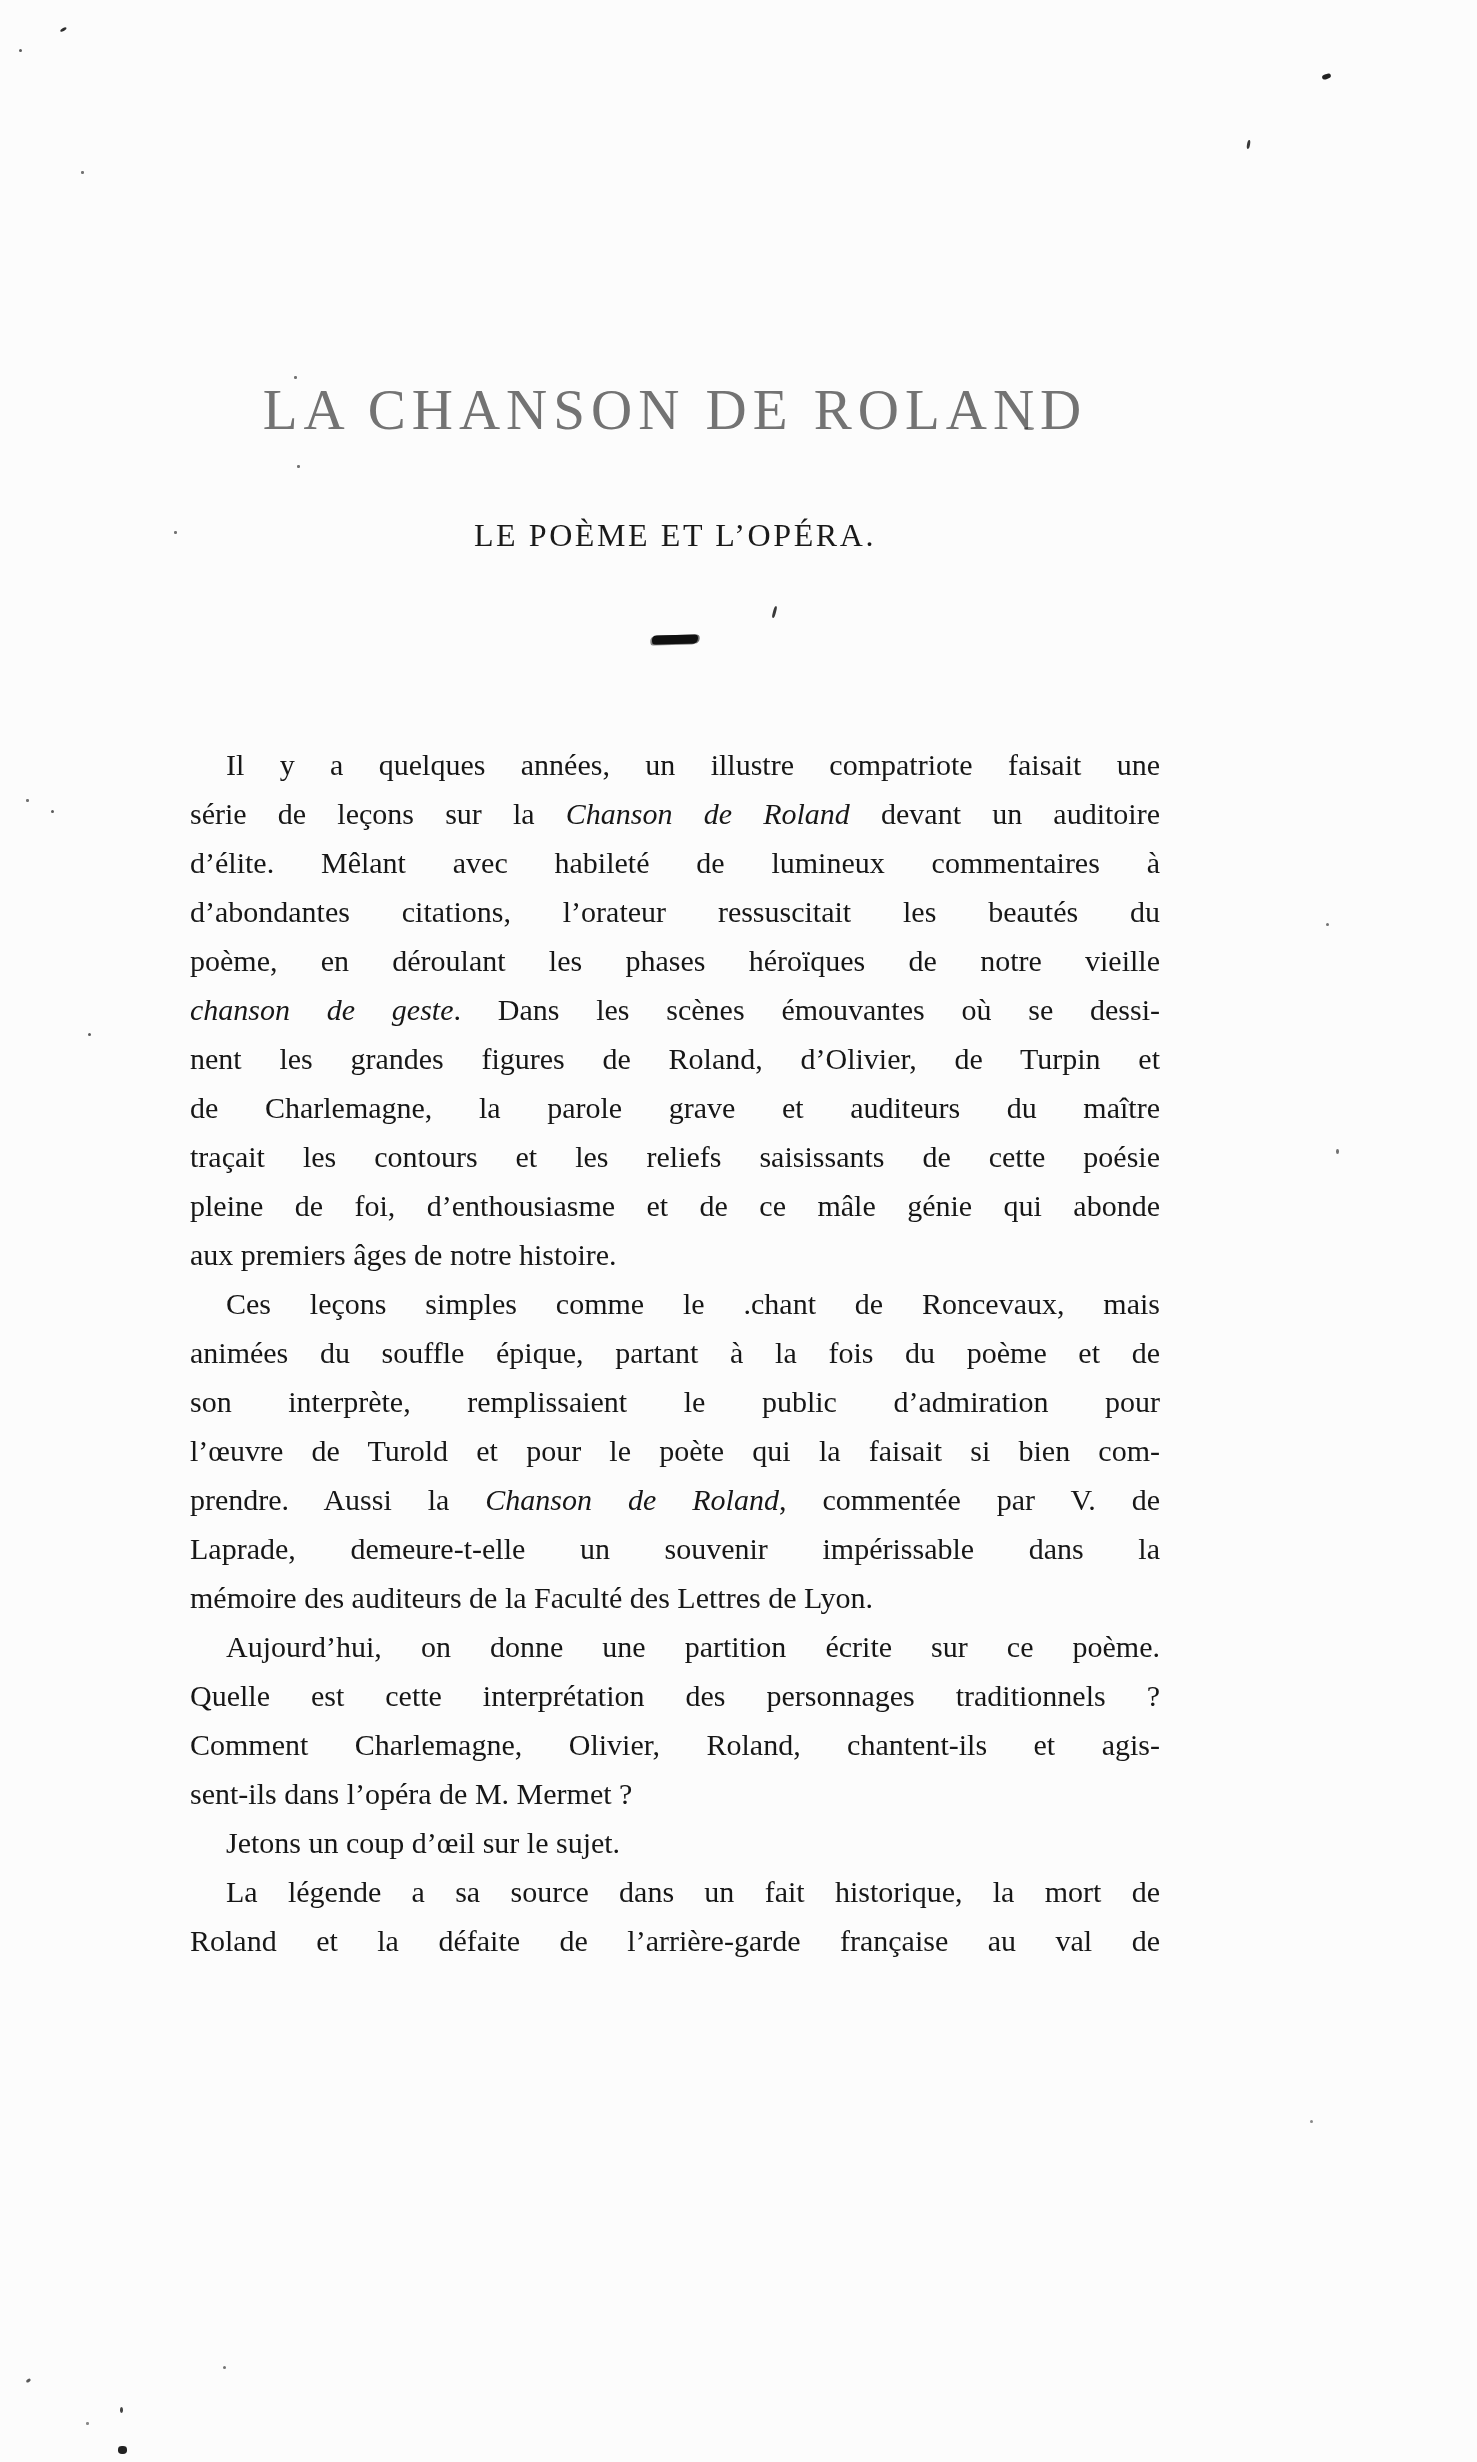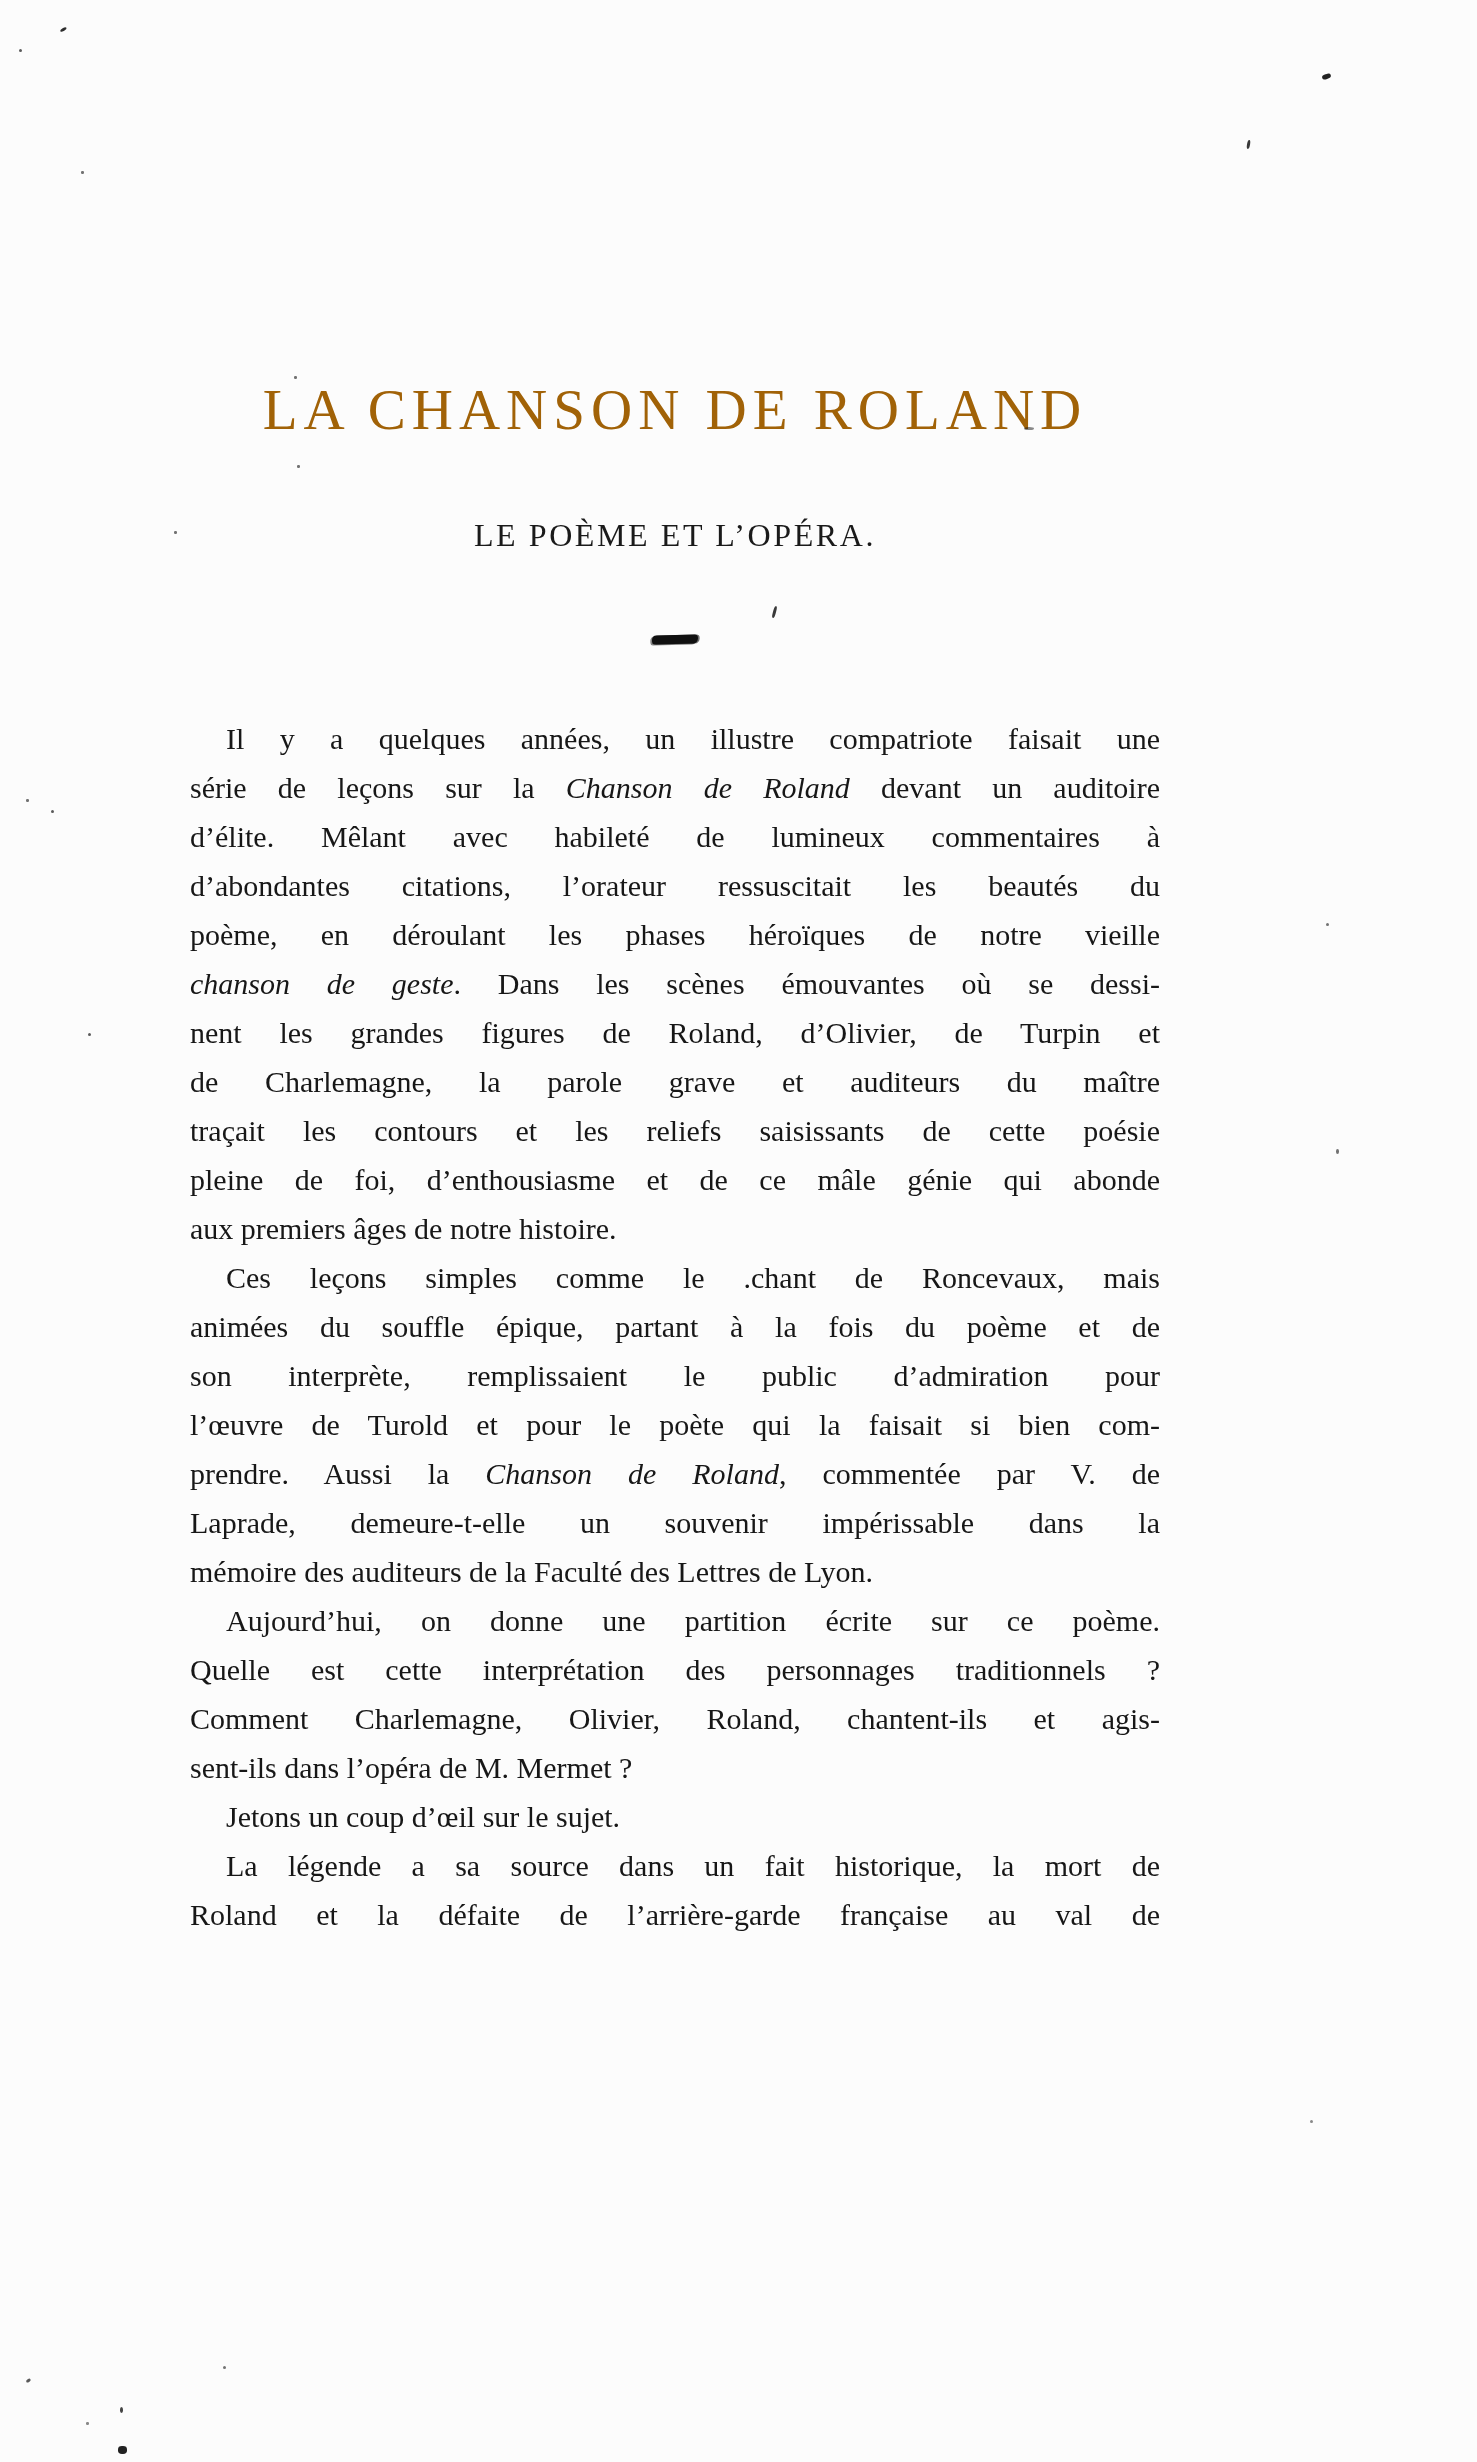--- a/index.html
+++ b/index.html
@@ -15,21 +15,21 @@
   .title{
     position:absolute;
     top:381px;
     left:190px;
     width:970px;
     text-align:center;
     font-size:57px;
     letter-spacing:6px;
     line-height:1;
     white-space:nowrap;
-    color:#a16207;
+    color:#737373;
   }
   .subtitle{
     position:absolute;
     top:519px;
     left:190px;
     width:970px;
     text-align:center;
     font-size:32px;
     letter-spacing:2.6px;
     line-height:1;
@@ -42,21 +42,21 @@
     left:652px;
     width:46px;
     height:8.6px;
     background:#101010;
     border-radius:4.3px 3.4px 5.1px 2.6px;
     transform:rotate(-1.5deg);
     box-shadow:1.7px 0 0 rgba(16,16,16,.6), -1.7px 0.9px 0 rgba(16,16,16,.5);
   }
   .body-text{
     position:absolute;
-    top:714px;
+    top:740px;
     left:190px;
     width:970px;
     font-size:30px;
     line-height:49px;
     color:#171717;
   }
   .line{
     text-align:justify;
     text-align-last:justify;
   }

